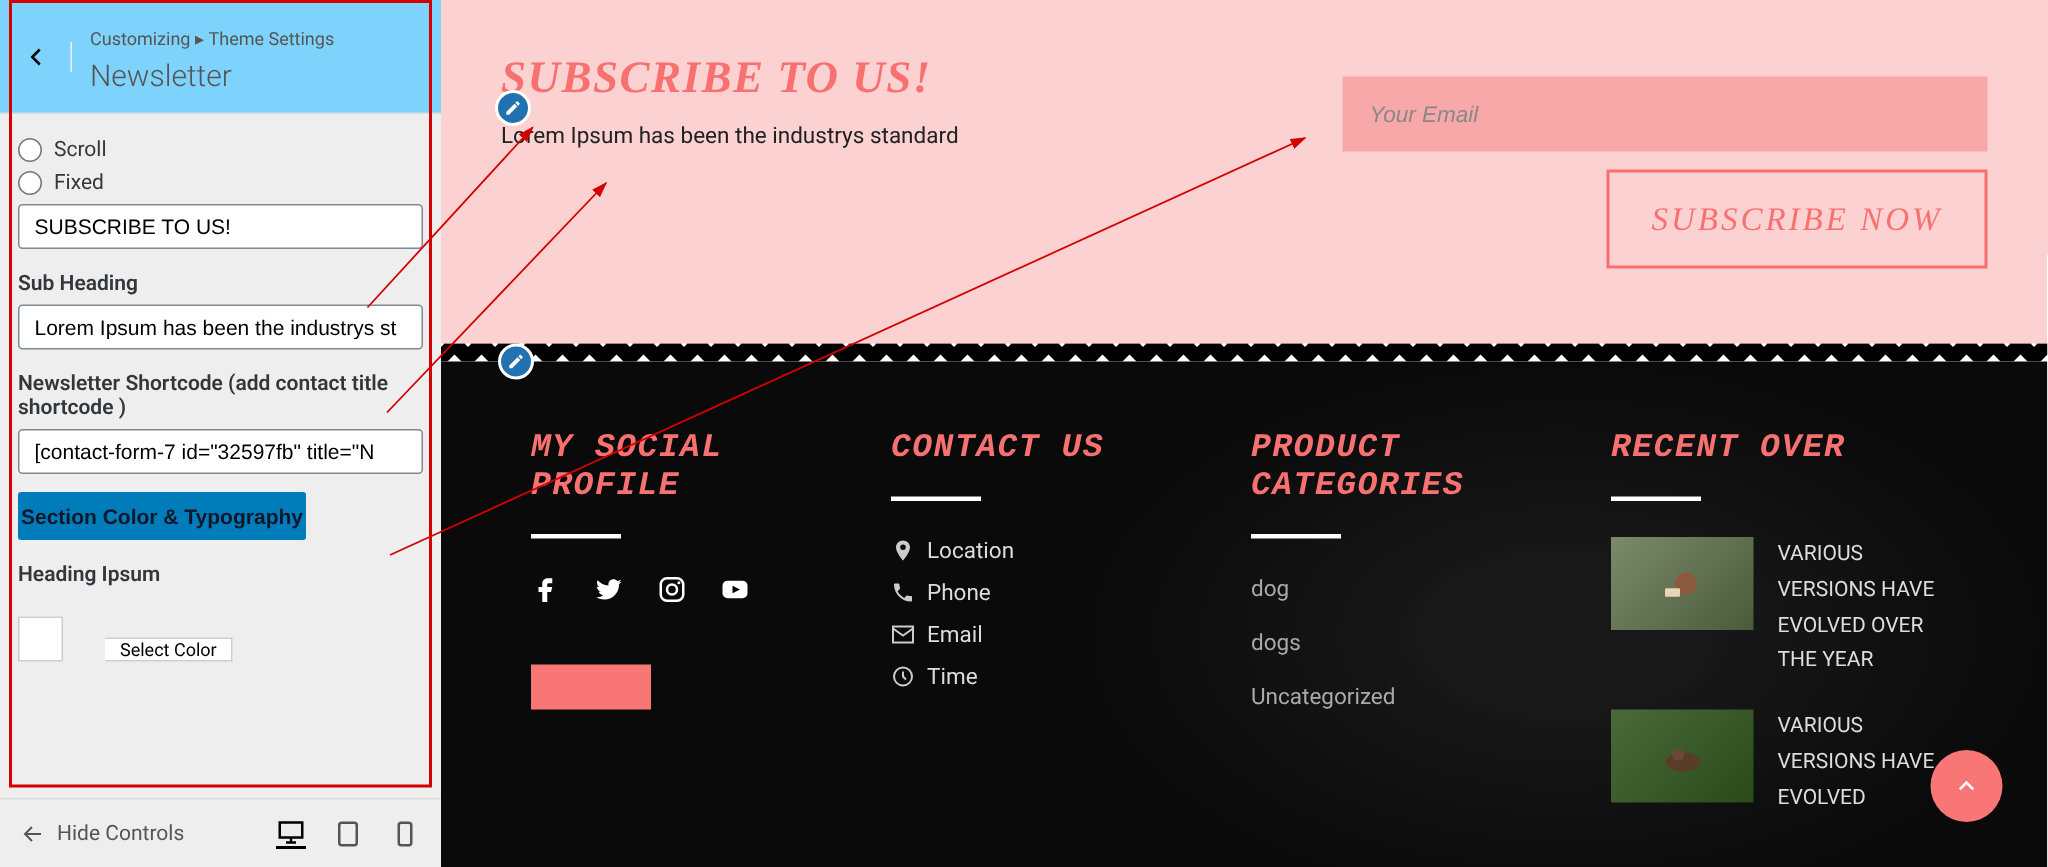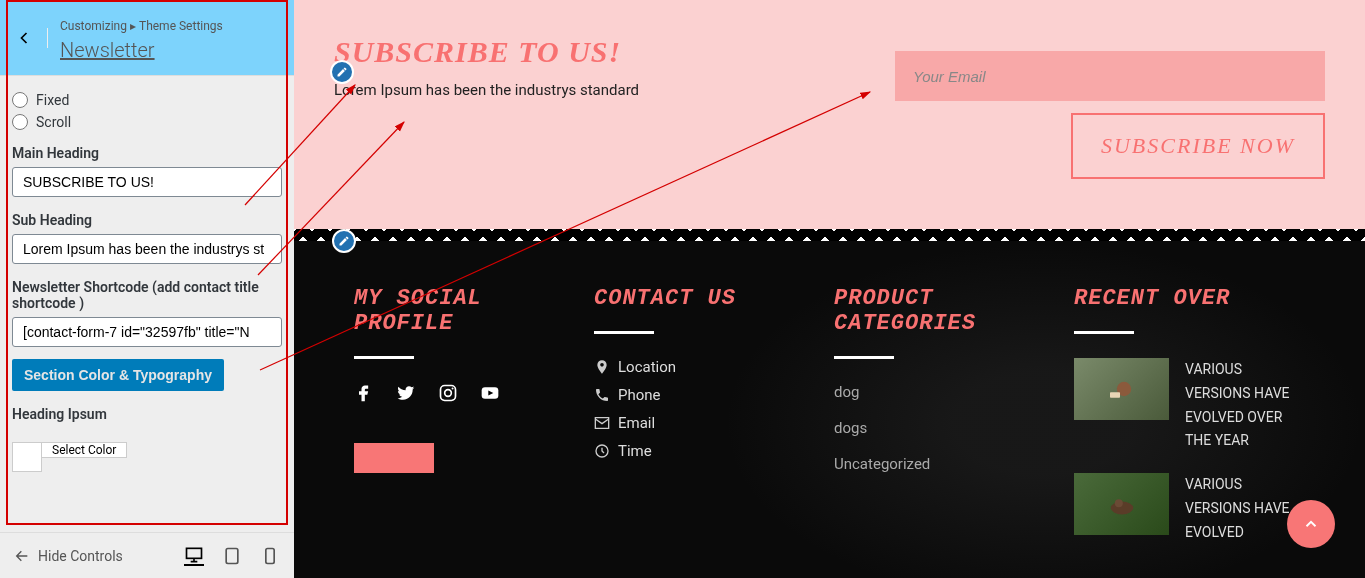--- a/index.html
+++ b/index.html
@@ -7,32 +7,32 @@
 
 .sidebar { position: absolute; left: 0; top: 0; width: 294px; height: 578px; background: #eeeeee; display: flex; flex-direction: column; }
 .sidebar-border { position: absolute; left: 6px; top: 0px; width: 282px; height: 525px; border: 2px solid #d40000; z-index: 10; pointer-events: none; }
 
 .sidebar-header { background: #7dd3fc; border-bottom: 1px solid #ddd; height: 76px; display: flex; align-items: center; }
 .back-btn { width: 48px; display: flex; align-items: center; justify-content: center; border-right: 1px solid #eee; cursor: pointer; }
 .back-btn svg { width: 20px; height: 20px; }
 .header-text { flex: 1; padding: 15px 12px 10px; }
 .breadcrumb { font-size: 12px; color: #555; }
 .breadcrumb-arrow { margin: 0 3px; }
-.page-title { font-size: 20px; font-weight: 300; color: #555; margin-top: 5px; text-decoration: underline; }
+.page-title { font-size: 20px; font-weight: 300; color: #555; margin-top: 5px; }
 
 .sidebar-body { flex: 1; overflow-y: auto; padding: 10px 12px; }
 .radio-row { display: flex; align-items: center; margin: 6px 0; font-size: 14px; color: #32373c; }
 .radio-row input { margin-right: 8px; width: 16px; height: 16px; }
 
 .field-label { font-size: 14px; font-weight: 600; color: #32373c; margin-top: 15px; margin-bottom: 6px; }
 .text-input { width: 100%; height: 30px; border: 1px solid #7e8993; border-radius: 3px; padding: 0 10px; font-size: 14px; background: #fff; }
 
-.section-btn { background: #007cba; color: #e5e5e5; font-size: 14px; font-weight: 600; padding: 8px 12px; border: none; border-radius: 2px; margin-top: 12px; cursor: pointer; }
-
-.color-picker-row { display: flex; align-items: flex-start; margin-top: 20px; }
+.section-btn { background: #007cba; color: #0f172a; font-size: 14px; font-weight: 600; padding: 8px 2px; border: none; border-radius: 2px; margin-top: 12px; cursor: pointer; }
+
+.color-picker-row { display: flex; align-items: flex-end; margin-top: 20px; gap: 28px; }
 .color-swatch { width: 30px; height: 30px; border: 1px solid #ccc; background: #fff; }
 .select-color-btn { font-size: 12px; border: 1px solid #ccc; border-left: none; padding: 0 10px; background: #fff; display: flex; align-items: center; }
 
 .sidebar-footer { height: 46px; border-top: 1px solid #ddd; display: flex; align-items: center; padding: 0 14px; }
 .hide-controls { display: flex; font-size: 14px; color: #555; cursor: pointer; }
 .hide-controls svg { width: 16px; height: 16px; margin-right: 8px; }
 .device-btns { margin-left: auto; display: flex; gap: 18px; }
 .device-btn { width: 20px; height: 20px; cursor: pointer; display: flex; align-items: center; justify-content: center; }
 .device-btn.active { border-bottom: 2px solid #000; }
 
@@ -95,28 +95,27 @@
     <div class="header-text">
       <div class="breadcrumb">
         <span>Customizing</span><span class="breadcrumb-arrow">▸</span><span>Theme Settings</span>
       </div>
       <div class="page-title">Newsletter</div>
     </div>
   </div>
   <div class="sidebar-body">
     <label class="radio-row">
         <input type="radio" name="attach" style="">
-        <span>Fixed</span>
+        <span>Scroll</span>
       </label>
     <label class="radio-row">
         <input type="radio" name="attach" style="">
-        <span>Scroll</span>
+        <span>Fixed</span>
       </label>
 
-    <div class="field-label">Main Heading</div>
     <input class="text-input" value="SUBSCRIBE TO US!" style="">
 
     <div class="field-label">Sub Heading</div>
     <input class="text-input" value="Lorem Ipsum has been the industrys st" style="">
 
     <div class="field-label">Newsletter Shortcode (add contact title shortcode )</div>
     <input class="text-input" value="[contact-form-7 id=&quot;32597fb&quot; title=&quot;N" style="">
 
     <button class="section-btn">Section Color &amp; Typography</button>
 

